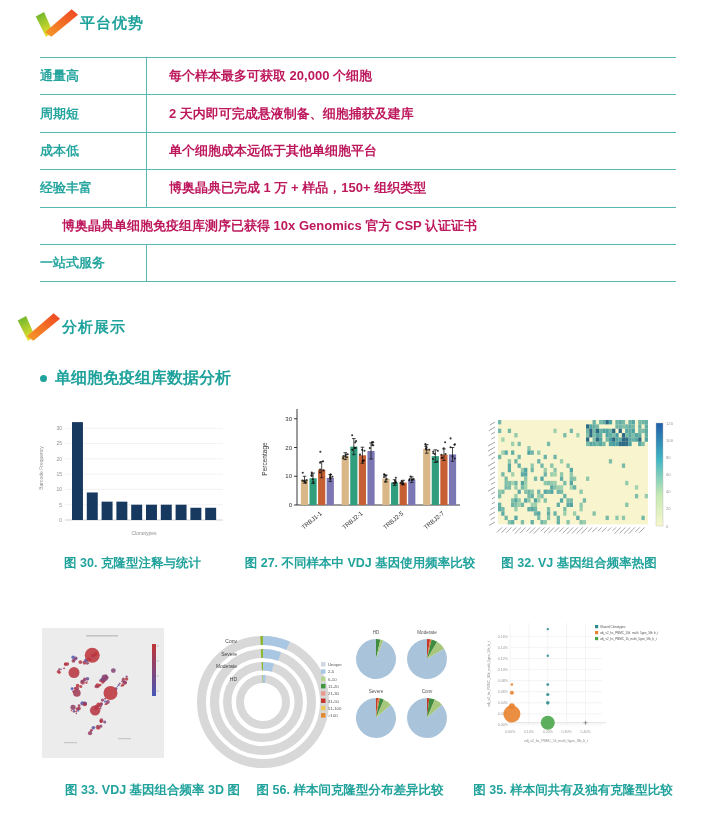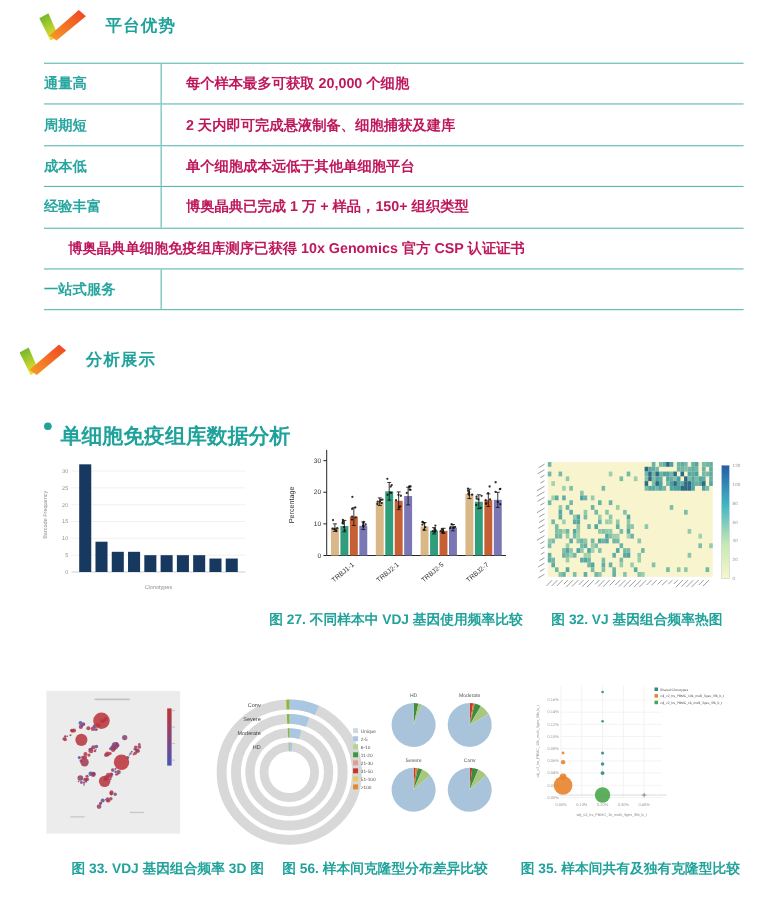--- a/index.html
+++ b/index.html
@@ -1,26 +1,26 @@
 <!DOCTYPE html>
 <html><head>
 <meta charset="utf-8">
 <style>
   html,body{margin:0;padding:0;background:#fff;}
   .page{position:relative;width:701px;height:831px;background:#ffffff;overflow:hidden;
         font-family:"Liberation Sans","DejaVu Sans",sans-serif;}
-  .sec-head{position:absolute;display:flex;align-items:center;gap:17px;}
+  .sec-head{position:absolute;display:flex;align-items:center;gap:1px;}
   .sec-title{font-size:15px;font-weight:700;color:#1ea29b;letter-spacing:1px;}
   .adv{position:absolute;left:40px;top:57px;width:636px;border-top:1px solid #5ab8b4;}
   .adv-row{display:flex;align-items:stretch;height:36.4px;border-bottom:1px solid #5ab8b4;font-weight:bold;}
   .adv-label{width:106px;flex:none;display:flex;align-items:center;color:#27a6a0;
              font-size:13px;border-right:1px solid #5ab8b4;}
   .adv-value{display:flex;align-items:center;padding-left:22px;color:#be185d;font-size:13px;}
-  .bullet-head{position:absolute;left:40px;top:384px;display:flex;gap:8px;
-               color:#1ea29b;font-size:19px;font-weight:700;}
+  .bullet-head{position:absolute;left:40px;top:368px;display:flex;align-items:center;gap:8px;
+               color:#1ea29b;font-size:16px;font-weight:700;}
   .bullet-dot{width:7px;height:7px;border-radius:50%;background:#1ea29b;flex:none;}
   .fig{position:absolute;margin:0;}
   .fig svg{display:block;width:100%;height:100%;}
   .cap{position:absolute;text-align:center;color:#21a39c;font-size:12.5px;font-weight:600;}
 </style>
 </head>
 <body>
 
 <div class="page">
 
@@ -612,20 +612,21 @@
         <text font-size="4.2" fill="#999" font-family="&quot;Liberation Sans&quot;,&quot;DejaVu Sans&quot;,sans-serif" x="188" y="119.5">0</text>
         <text font-size="4.2" fill="#999" font-family="&quot;Liberation Sans&quot;,&quot;DejaVu Sans&quot;,sans-serif" x="188" y="102.33333333333334">20</text>
         <text font-size="4.2" fill="#999" font-family="&quot;Liberation Sans&quot;,&quot;DejaVu Sans&quot;,sans-serif" x="188" y="85.16666666666667">40</text>
         <text font-size="4.2" fill="#999" font-family="&quot;Liberation Sans&quot;,&quot;DejaVu Sans&quot;,sans-serif" x="188" y="68">60</text>
         <text font-size="4.2" fill="#999" font-family="&quot;Liberation Sans&quot;,&quot;DejaVu Sans&quot;,sans-serif" x="188" y="50.833333333333336">80</text>
         <text font-size="4.2" fill="#999" font-family="&quot;Liberation Sans&quot;,&quot;DejaVu Sans&quot;,sans-serif" x="188" y="33.666666666666664">100</text>
         <text font-size="4.2" fill="#999" font-family="&quot;Liberation Sans&quot;,&quot;DejaVu Sans&quot;,sans-serif" x="188" y="16.5">120</text>
       </svg>
   </figure>
 
+  <div class="cap" style="left:35px;top:555px;width:195px;">图 30. 克隆型注释与统计</div>
   <div class="cap" style="left:238px;top:555px;width:244px;">图 27. 不同样本中 VDJ 基因使用频率比较</div>
   <div class="cap" style="left:478px;top:555px;width:202px;">图 32. VJ 基因组合频率热图</div>
 
   <figure class="fig" style="left:42px;top:628px;width:122px;height:130px;">
     <svg id="fig33" viewBox="0 0 122 130">
         <rect x="0" y="0" width="122" height="130" fill="#ececec"></rect>
         <rect x="44" y="7" width="32" height="1.6" fill="#c4c4c4"></rect>
         <rect x="22" y="114" width="13" height="1.2" fill="#c8c8c8"></rect>
         <rect x="76" y="110" width="13" height="1.2" fill="#c8c8c8"></rect>
         <circle cx="17.346517548921067" cy="41.59840483684876" r="1.2536816789337264" fill="rgb(147,65,104)" fill-opacity="0.85"></circle>

